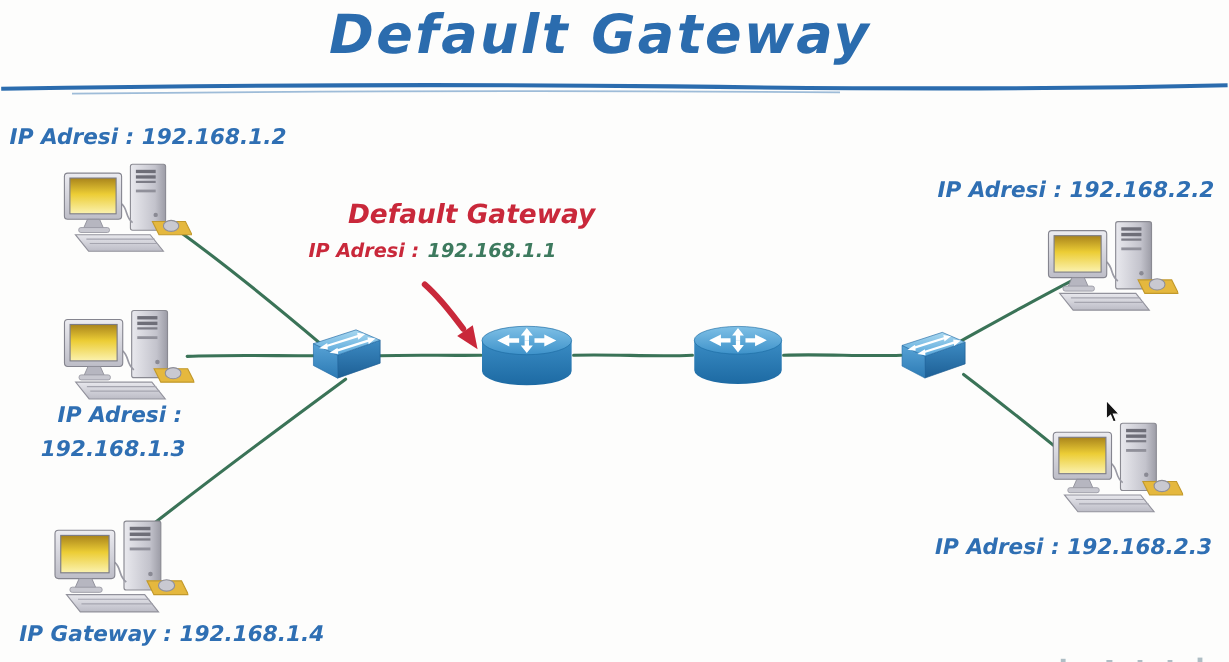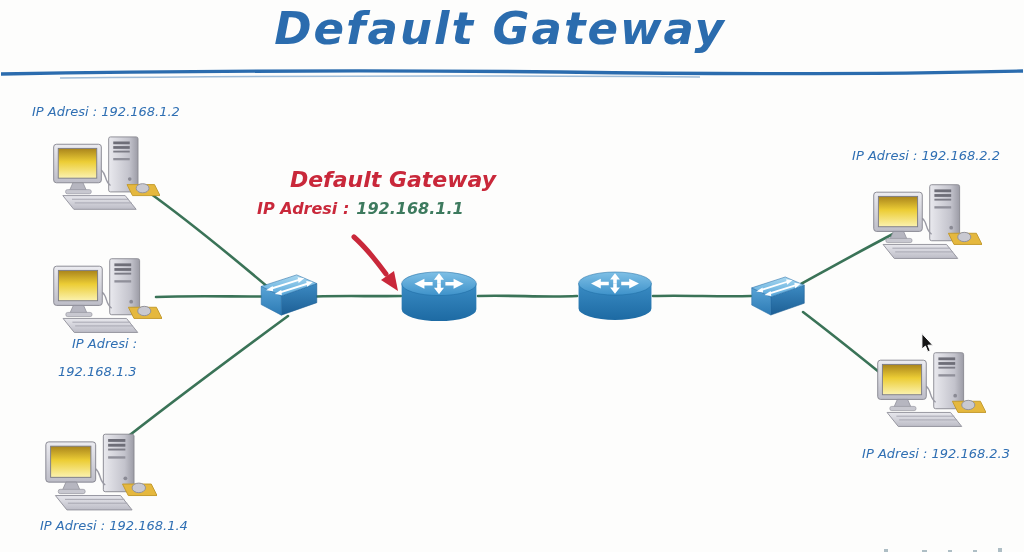--- a/index.html
+++ b/index.html
@@ -11,22 +11,22 @@
     --ip-green:#3d7a5e;--link-green:#2f6b4e;
   }
   .stage{position:absolute;inset:0;}
   svg.layer{position:absolute;left:0;top:0;width:1024px;height:552px;pointer-events:none;}
   .title{
     position:absolute;left:0;top:2px;width:1000px;text-align:center;margin:0;
     font-size:45px;font-weight:700;letter-spacing:2px;color:var(--title-blue);
     font-style:italic;
   }
   .iplabel{
-    position:absolute;font-weight:400;font-size:13px;letter-spacing:0px;
-    color:var(--label-blue);white-space:nowrap;font-style:italic;margin-left:24px;
+    position:absolute;font-weight:700;font-size:18px;letter-spacing:0px;
+    color:var(--label-blue);white-space:nowrap;font-style:italic;
   }
   .gw1{
     position:absolute;left:283px;top:167px;width:220px;text-align:center;
     font-size:22px;font-weight:700;color:var(--accent-red);white-space:nowrap;font-style:italic;
   }
   .gw2{
     position:absolute;left:257px;top:199px;font-size:16px;font-weight:700;
     white-space:nowrap;font-style:italic;
   }
   .gw2 .pfx{color:var(--accent-red);}
@@ -153,23 +153,23 @@
     </g>
   </svg>
 
   <h1 class="title">Default Gateway</h1>
 
   <div class="iplabel" style="left:8px;top:104px">IP Adresi : 192.168.1.2</div>
 
   <div class="iplabel" style="left:48px;top:336px">IP Adresi :</div>
   <div class="iplabel" style="left:34px;top:364px">192.168.1.3</div>
 
-  <div class="iplabel" style="left:16px;top:518px">IP Adresi : 192.168.1.4</div>
-
-  <div class="iplabel" style="right:24px;top:148px">IP Adresi : 192.168.2.2</div>
+  <div class="iplabel" style="left:16px;top:518px">IP Gateway : 192.168.1.4</div>
+
+  <div class="iplabel" style="right:12px;top:148px">IP Adresi : 192.168.2.2</div>
 
   <div class="iplabel" style="right:14px;top:446px">IP Adresi : 192.168.2.3</div>
 
   <div class="gw1">Default Gateway</div>
   <div class="gw2">
     <span class="pfx">IP Adresi :</span><span class="val">192.168.1.1</span>
   </div>
 
   <svg class="dev" style="left:50px;top:133px;width:110px;height:83px" viewBox="0 0 120 90">
       <use href="#pc"></use>

